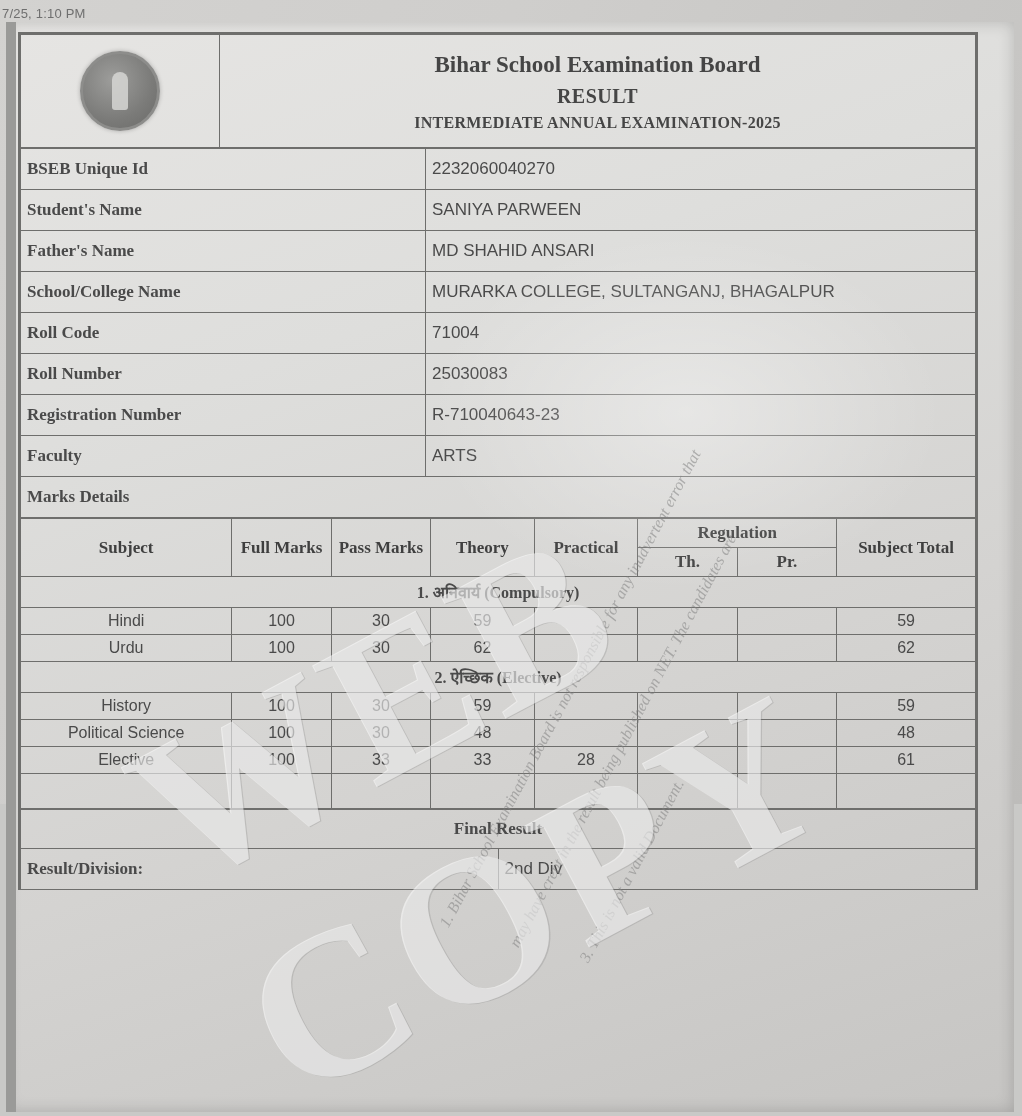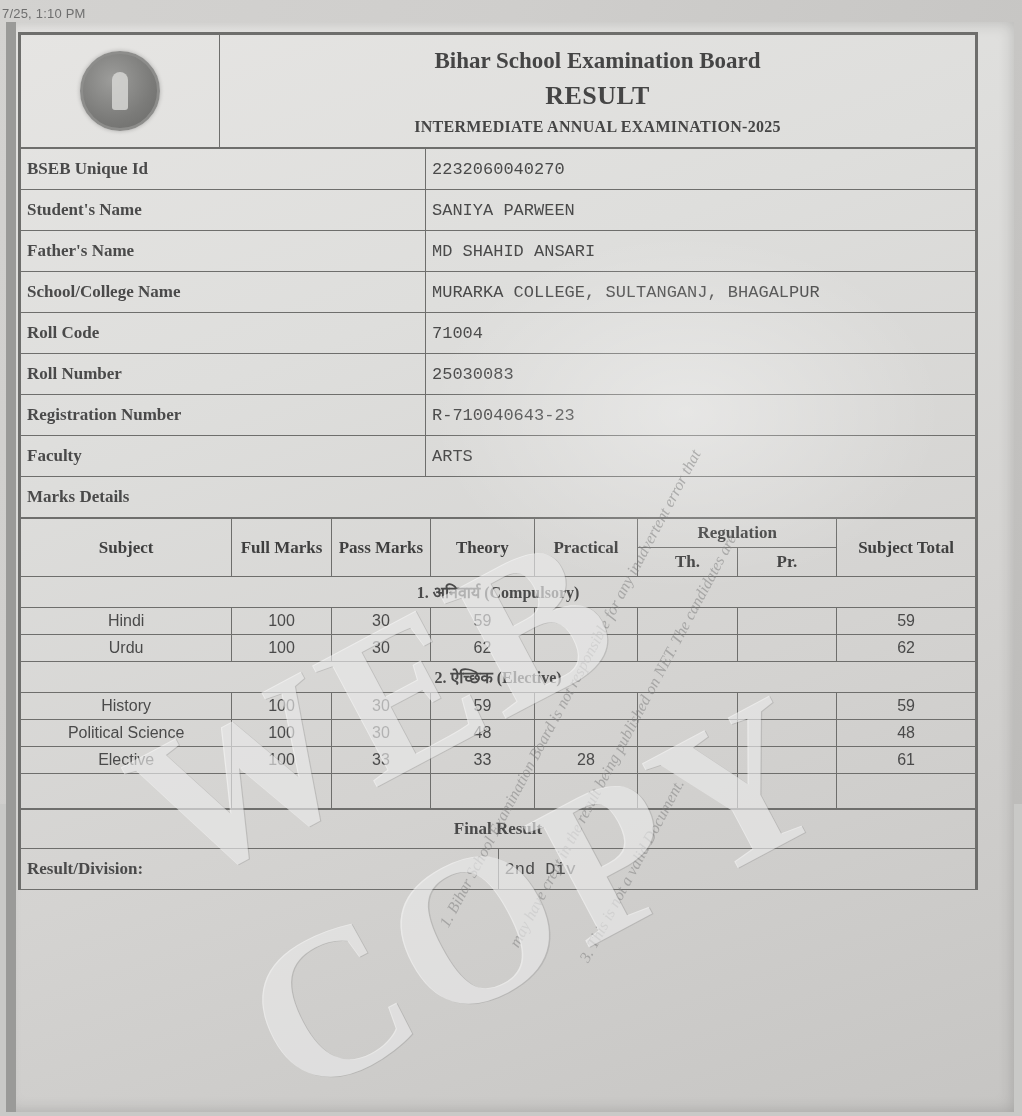--- a/index.html
+++ b/index.html
@@ -86,34 +86,34 @@
     width: 16px; height: 38px;
     border-radius: 8px 8px 3px 3px;
     background: #d6d6d4;
     opacity: .85;
   }
   .hdr-title-cell {
     text-align: center;
     line-height: 1.45;
   }
   .hdr-l1 { font-size: 23px; font-weight: bold; color: #454545; }
-  .hdr-l2 { font-size: 26px; font-weight: bold; letter-spacing: .5px; color: #454545; }
+  .hdr-l2 { font-size: 20px; font-weight: bold; letter-spacing: .5px; color: #454545; }
   .hdr-l3 { font-size: 16px; font-weight: bold; letter-spacing: .3px; color: #454545; }
 
   .lbl {
     width: 392px;
     font-weight: bold;
     font-size: 19px;
     color: #3f3f3f;
     height: 34px;
   }
   .val {
     font-size: 18px;
     color: #4d4d4d;
-    font-family: Liberation Mono, monospace;
+    font-family: Liberation Sans, sans-serif;
   }
   .section-lbl {
     font-weight: bold;
     font-size: 19px;
     color: #3f3f3f;
     height: 34px;
   }
 
   table.marks {
     width: 100%;

